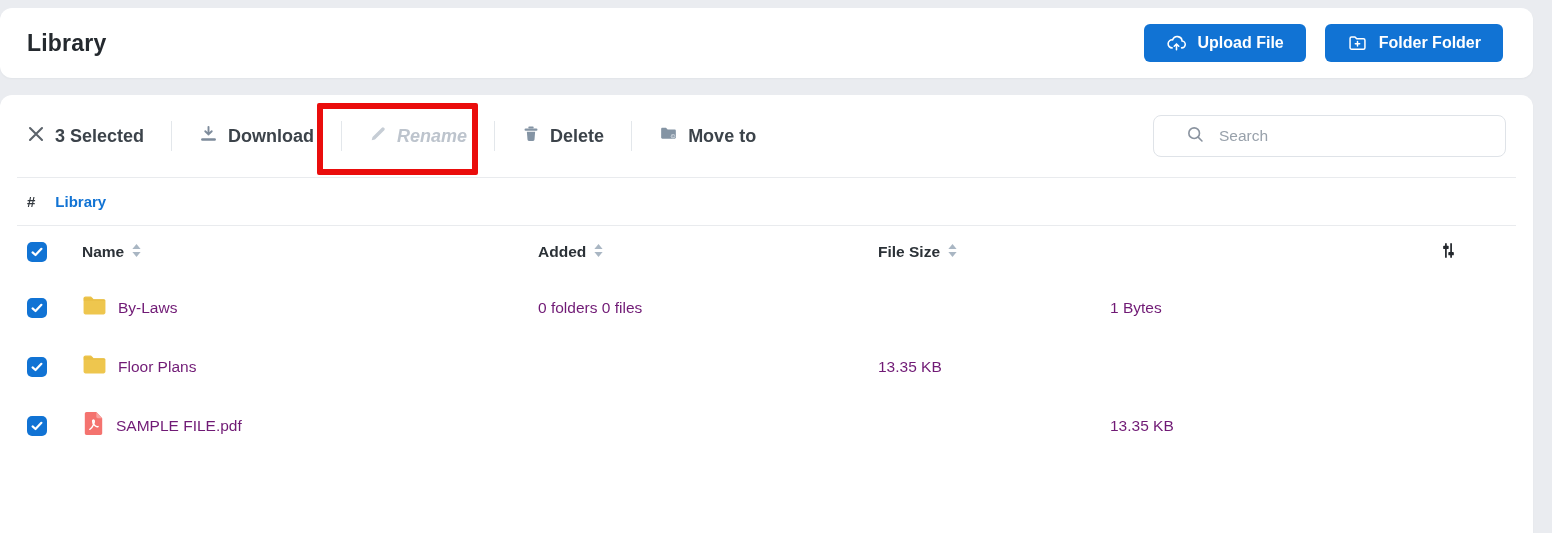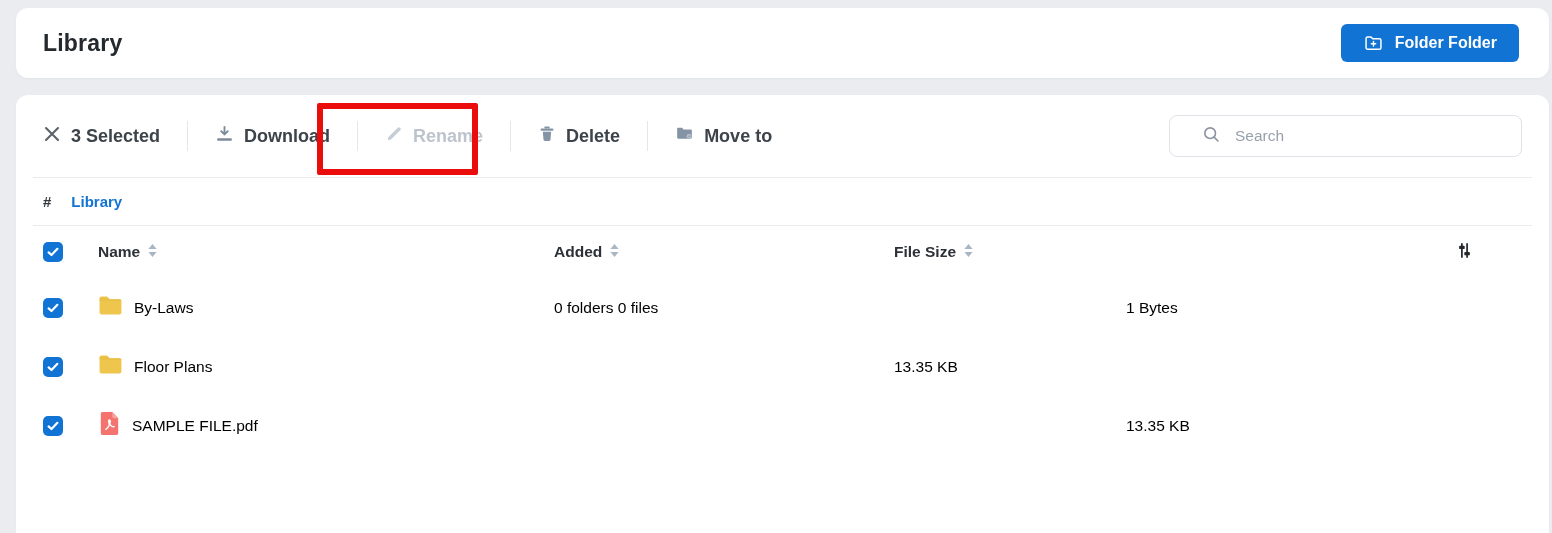--- a/index.html
+++ b/index.html
@@ -4,41 +4,41 @@
 <style>
   * { margin:0; padding:0; box-sizing:border-box; }
   html,body { width:1552px; height:533px; overflow:hidden; }
   body {
     background:#eaecf0;
     font-family:"Liberation Sans","DejaVu Sans",sans-serif;
     color:#2b3137;
     position:relative;
   }
   .card {
-    position:absolute; left:16px; width:1533px; background:#fff;
+    position:absolute; left:0; width:1533px; background:#fff;
     border-radius:12px; box-shadow:0 1px 2px rgba(30,40,60,.04);
   }
   
   .header-card { top:8px; height:70px; display:flex; align-items:center; padding:0 30px 0 27px; }
   .page-title { font-size:23px; font-weight:bold; color:#24292e; letter-spacing:.2px; }
   .header-buttons { margin-left:auto; display:flex; gap:19px; }
   .btn-primary {
     display:flex; align-items:center; gap:11px; height:38px; padding:0 22px;
     background:#1173d4; color:#fff; border:none; border-radius:6px;
     font-size:16px; font-weight:bold; font-family:inherit; cursor:pointer;
   }
   .btn-primary svg { display:block; }
   
   .main-card { top:95px; height:460px; border-radius:12px; }
   .toolbar {
     display:flex; align-items:center; margin:0 17px; padding:20px 10px;
     border-bottom:1px solid #e9ebee; position:relative;
   }
   .toolbar-item { display:flex; align-items:center; gap:10px; font-size:18px; font-weight:bold; color:#3c434a; cursor:pointer; background:none; border:none; font-family:inherit; }
-  .toolbar-item.disabled { color:#bdc4cd; cursor:default; }
+  .toolbar-item.disabled { color:#bdc4cd; cursor:default;font-style:italic; }
   .toolbar-sep { width:1px; height:30px; background:#e3e7eb; margin:0 27px; }
   .search-box {
     margin-left:auto; display:flex; align-items:center; gap:14px;
     width:353px; height:42px; border:1px solid #dfe3e8; border-radius:8px; padding:0 32px;
     background:#fff;
   }
   .search-box input {
     border:none; outline:none; flex:1; font-size:15.5px; font-family:inherit; color:#3c434a;
   }
   .search-box input::placeholder { color:#98a1ab; }
@@ -51,40 +51,49 @@
   .crumb-current { color:#1173d4; cursor:pointer; }
   
   .grid-row {
     display:grid;
     grid-template-columns:55px 456px 340px 232px 350px 1fr;
     align-items:center; padding-left:27px; padding-right:30px;
   }
   .thead { height:52px; font-size:15.5px; font-weight:bold; color:#2b3137; }
   .th { display:flex; align-items:center; gap:7px; }
   .th.sortable { cursor:pointer; }
-  .trow { height:59px; font-size:15.5px; color:#000000; }
+  .trow { height:59px; font-size:15.5px; color:#701a75; }
   .name-cell { display:flex; align-items:center; gap:11px; }
   .checkbox {
     width:20px; height:20px; border-radius:5px; background:#1173d4;
     display:flex; align-items:center; justify-content:center; cursor:pointer;
   }
   .col-actions { display:flex; justify-content:flex-end; }
   .settings-btn { background:none; border:none; cursor:pointer; padding:2px; }
   
   .annotation-box {
     position:absolute; left:317px; top:103px; width:161px; height:72px;
     border:6px solid #ea0d0c; border-radius:2px; pointer-events:none; z-index:20;
   }
 </style>
 </head>
 <body>
 
 <div class="card header-card">
   <div class="page-title">Library</div>
   <div class="header-buttons">
+    <button class="btn-primary">
+      <span>
+        <svg width="21" height="21" viewBox="0 0 24 24" fill="none">
+          <path d="M7 17a4.6 4.6 0 1 1 .55-9.17A5.6 5.6 0 0 1 18.4 9.2 3.9 3.9 0 0 1 17.8 17" stroke="#fff" stroke-width="1.8" stroke-linecap="round"></path>
+          <path d="M12 19v-6.5m0 0-2.6 2.6M12 12.5l2.6 2.6" stroke="#fff" stroke-width="1.8" stroke-linecap="round" stroke-linejoin="round"></path>
+        </svg>
+      </span>
+      <span>Upload File</span>
+    </button>
     <button class="btn-primary">
       <span>
         <svg width="21" height="21" viewBox="0 0 24 24" fill="none">
           <path d="M3.5 6.2c0-.9.8-1.7 1.7-1.7h3.9l2 2.2h7.7c.9 0 1.7.8 1.7 1.7v8.4c0 .9-.8 1.7-1.7 1.7H5.2c-.9 0-1.7-.8-1.7-1.7V6.2z" stroke="#fff" stroke-width="1.7" stroke-linejoin="round"></path>
           <path d="M12 9.8v5M9.5 12.3h5" stroke="#fff" stroke-width="1.7" stroke-linecap="round"></path>
         </svg>
       </span>
       <span>Folder Folder</span>
     </button>
   </div>

